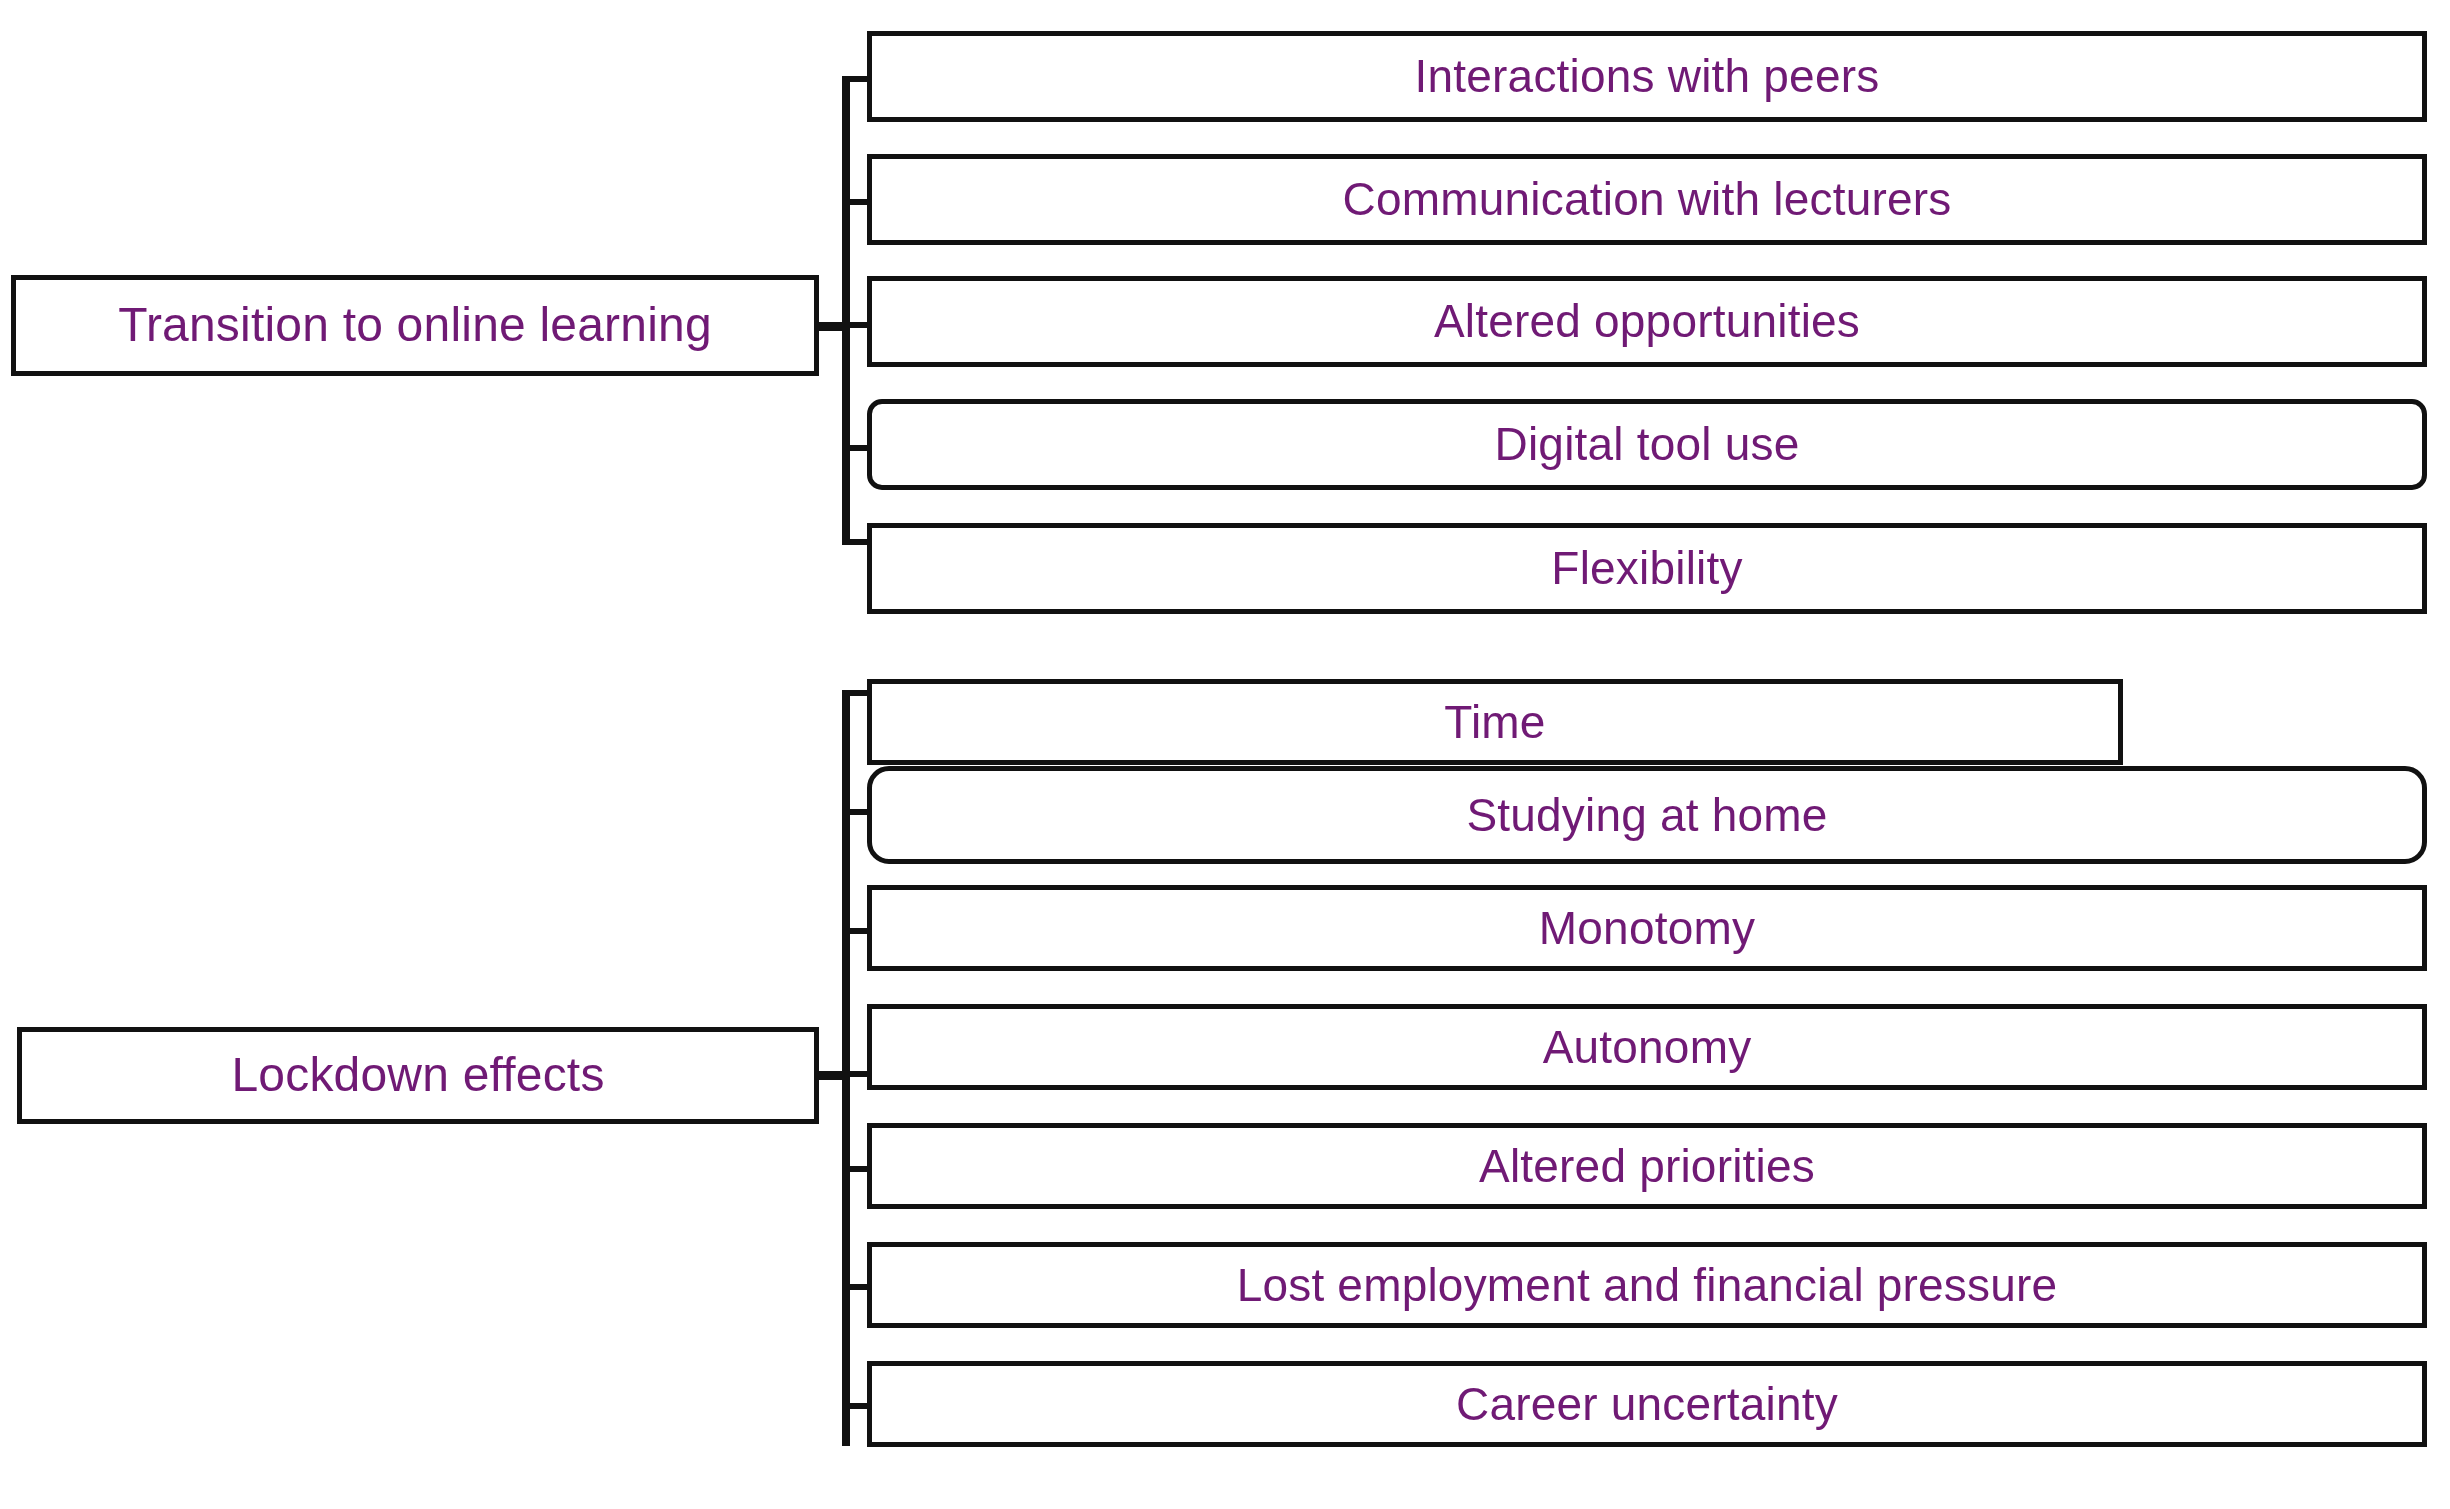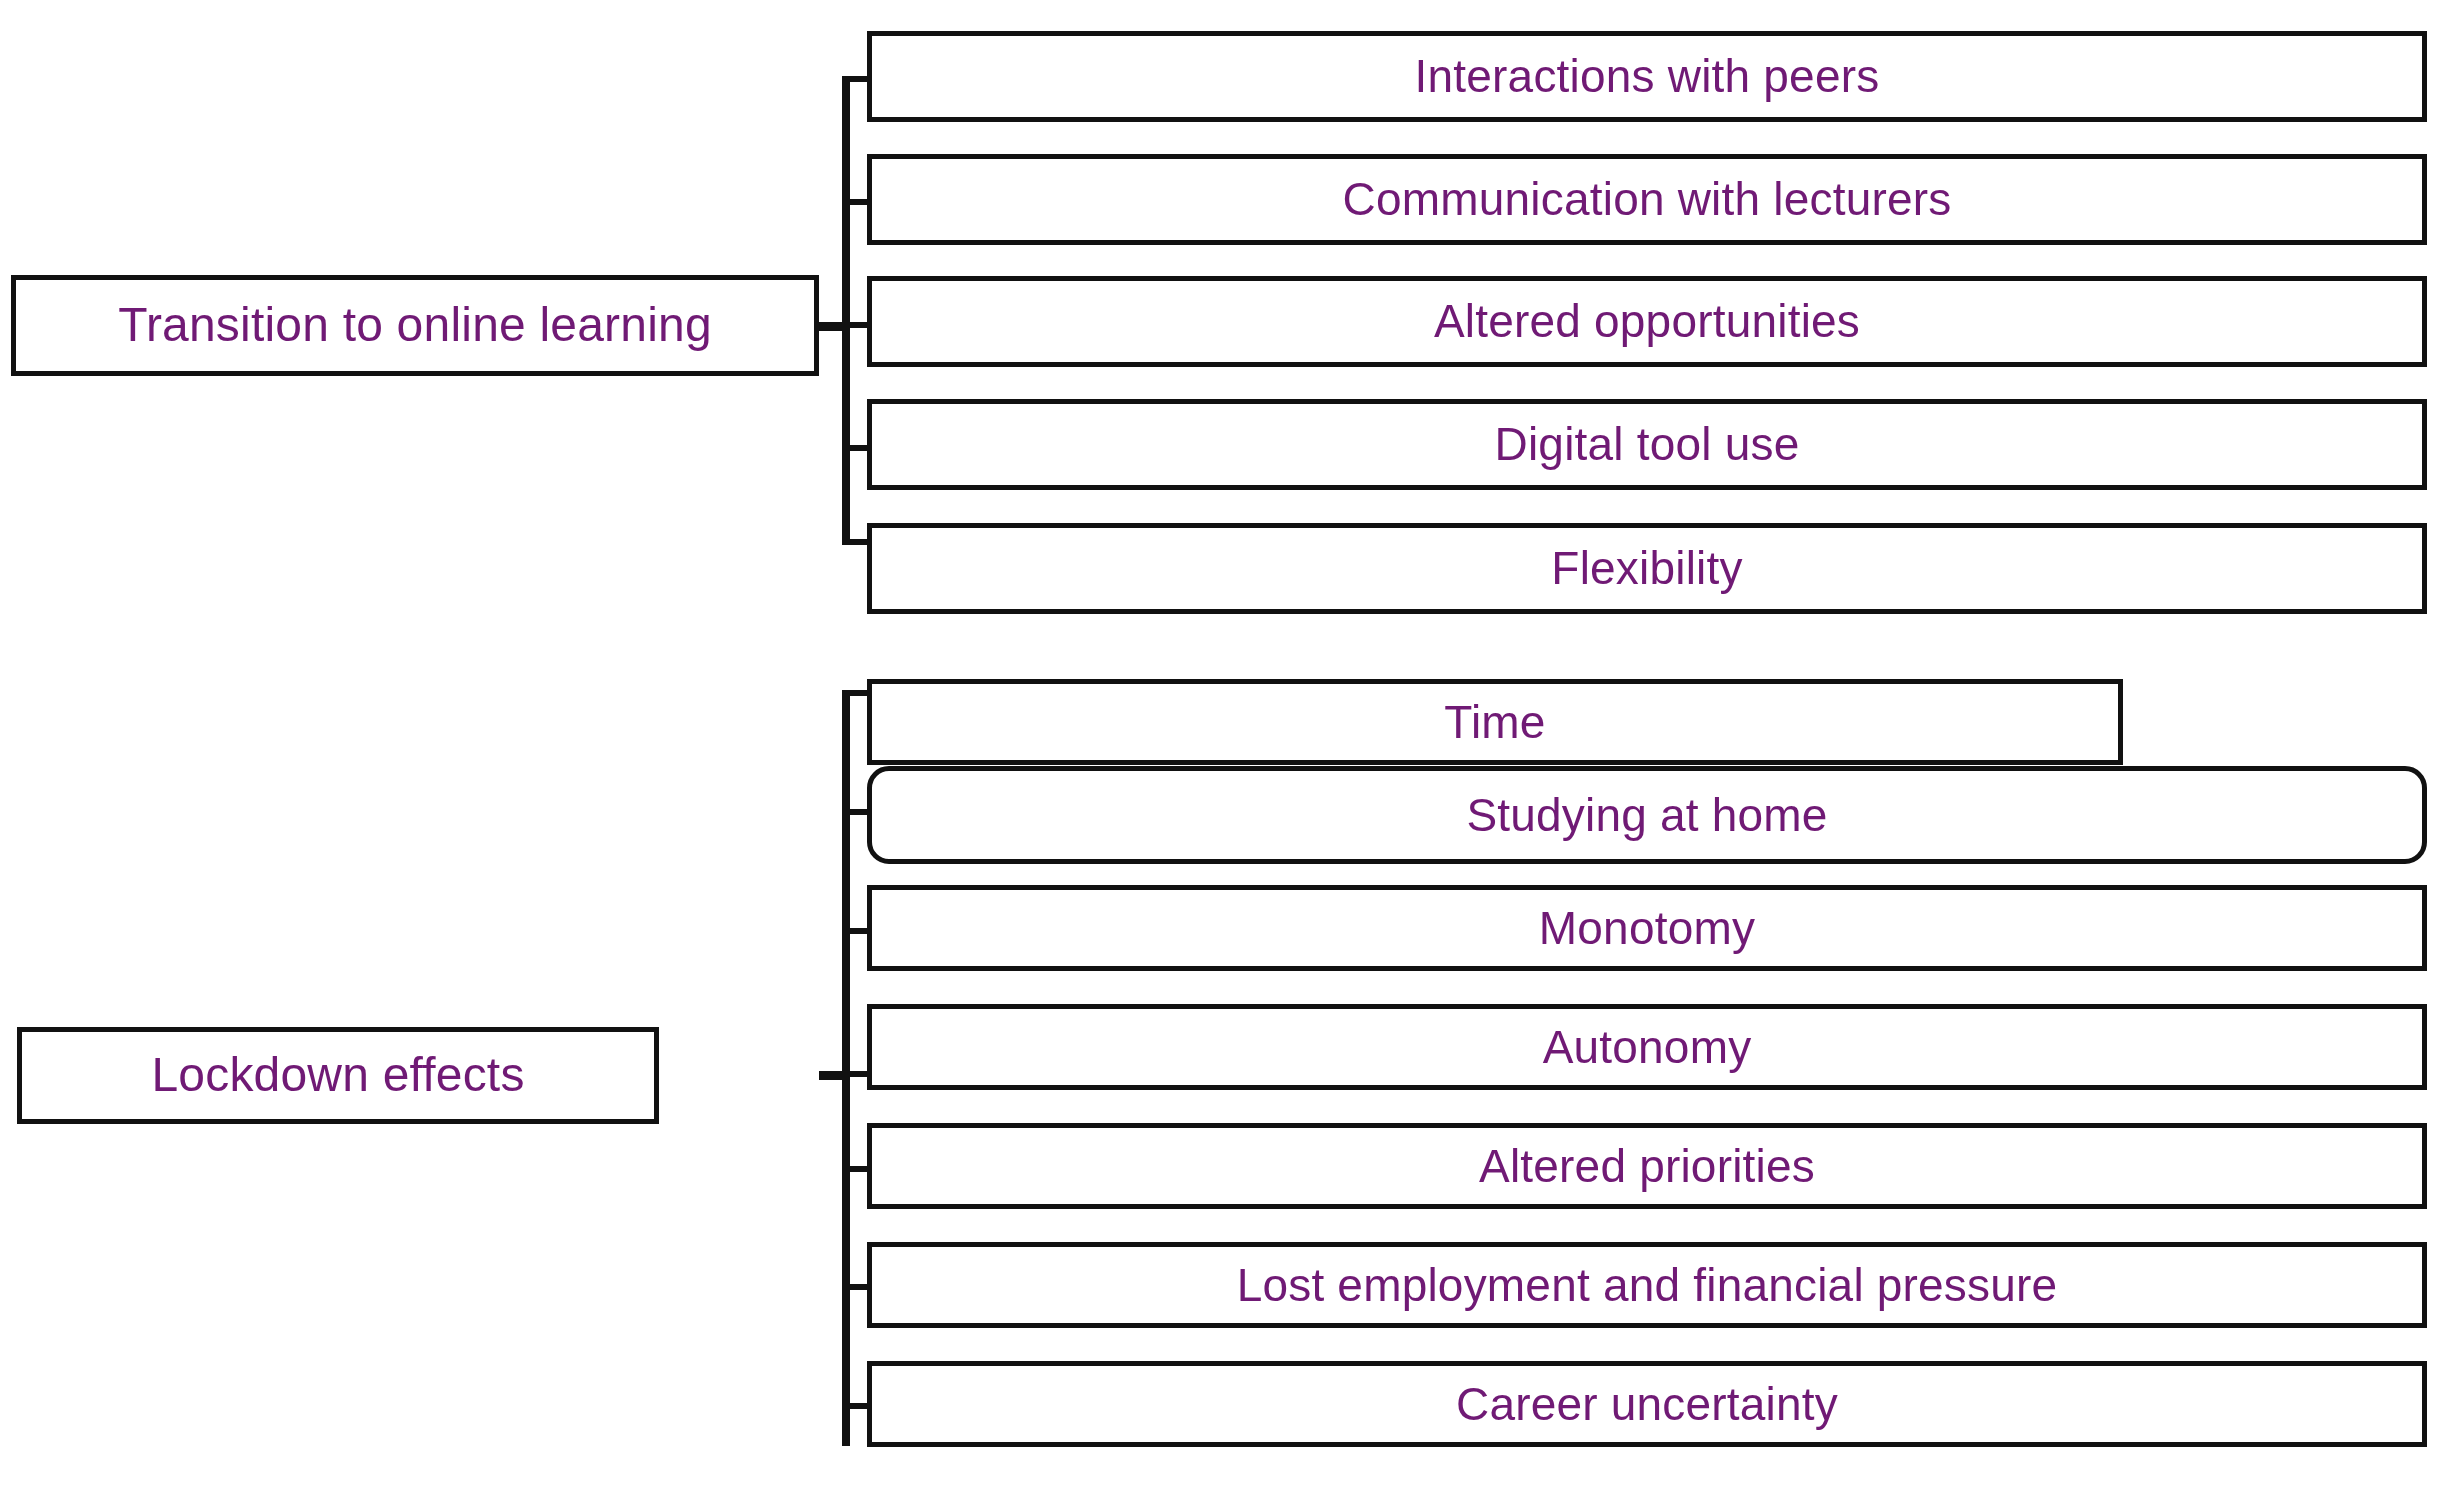--- a/index.html
+++ b/index.html
@@ -79,29 +79,29 @@
   </div>
 
   <div class="node-box" style="left:867px; top:154px; width:1560px; height:91px;">
     <span class="node-label">Communication with lecturers</span>
   </div>
 
   <div class="node-box" style="left:867px; top:276px; width:1560px; height:91px;">
     <span class="node-label">Altered opportunities</span>
   </div>
 
-  <div class="node-box" style="left:867px; top:399px; width:1560px; height:91px;">
+  <div class="node-box" style="left:867px; top:399px; width:1560px; height:91px;border-radius:15px;">
     <span class="node-label">Digital tool use</span>
   </div>
 
   <div class="node-box" style="left:867px; top:523px; width:1560px; height:91px;">
     <span class="node-label">Flexibility</span>
   </div>
 
-  <div class="node-box parent-box" style="left:17px; top:1027px; width:642px; height:97px;">
+  <div class="node-box parent-box" style="left:17px; top:1027px; width:802px; height:97px;">
     <span class="node-label">Lockdown effects</span>
   </div>
 
   <div class="conn conn-h trunk-stub" style="left:819px; top:1071px; width:29px;"></div>
 
   <div class="conn conn-v" style="left:842px; top:693px; width:7.7px; height:753px;"></div>
 
   <div class="conn conn-h" style="left:842px; top:690px; width:27px;"></div>
   <div class="conn conn-h" style="left:842px; top:809px; width:27px;"></div>
   <div class="conn conn-h" style="left:842px; top:928px; width:27px;"></div>

